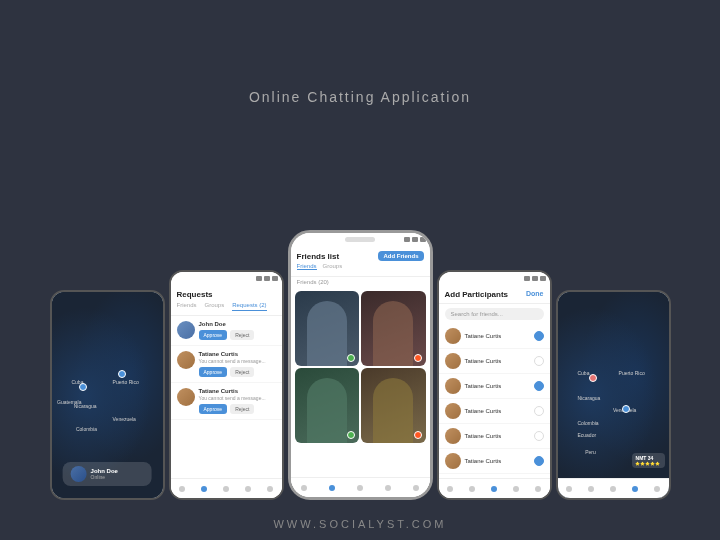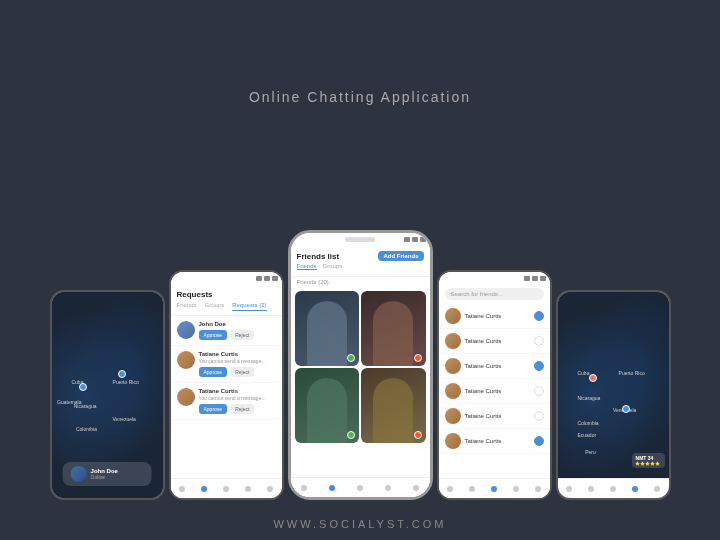--- a/index.html
+++ b/index.html
@@ -671,20 +671,26 @@
   </div>
 
   <div class="phone phone-side" style="height:230px;">
     <div class="phone-inner">
       <div class="participants-screen">
         <div class="status-bar">
           <div class="status-icons">
             <div class="status-icon"></div>
             <div class="status-icon"></div>
             <div class="status-icon"></div>
+          </div>
+        </div>
+        <div class="screen-header">
+          <div class="screen-title" style="display:flex;justify-content:space-between;">
+            <span>Add Participants</span>
+            <span style="color:#4a90d9;font-size:7px;">Done</span>
           </div>
         </div>
         <div class="search-bar">
           <span>Search for friends...</span>
         </div>
 
         <div class="participant-item">
           <div class="part-avatar" style="background:linear-gradient(135deg,#c09060,#a07040);"></div>
           <span class="part-name">Tatiane Curtis</span>
           <div class="part-check checked"></div>

